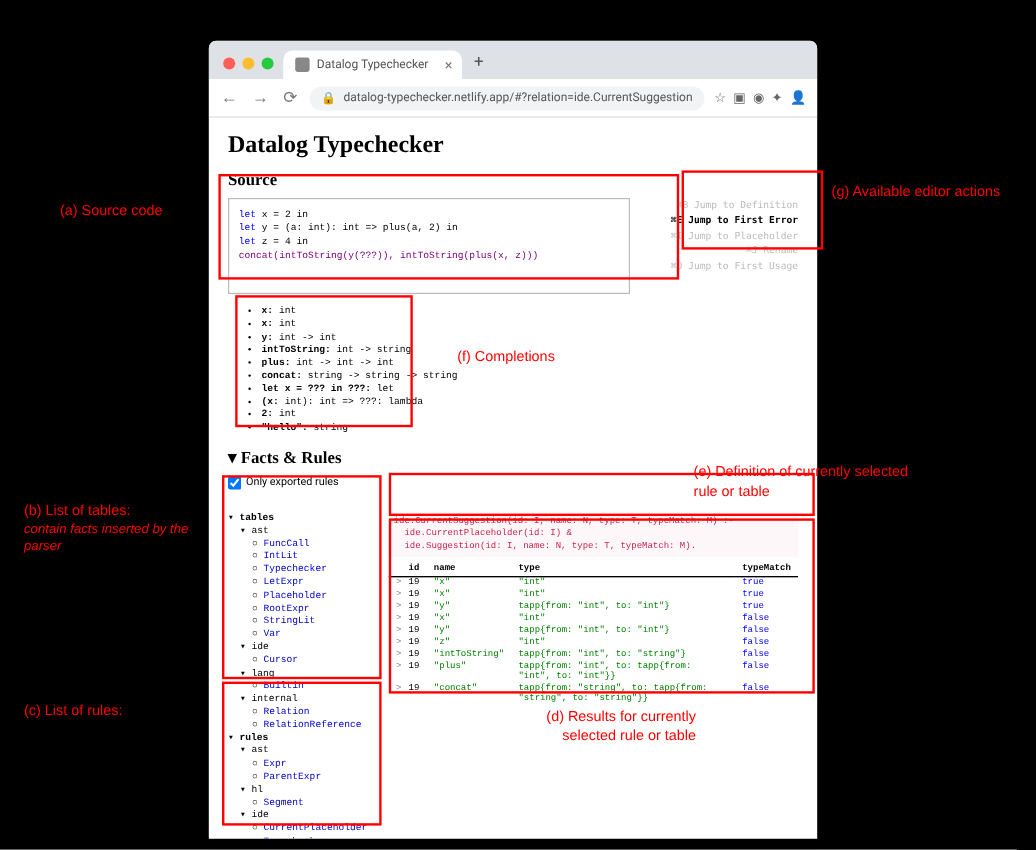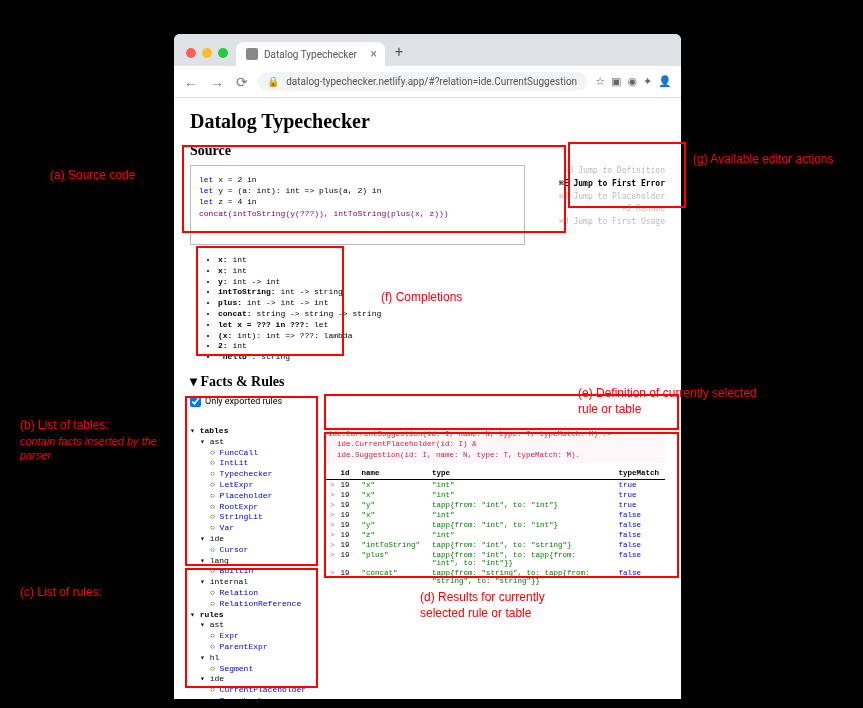--- a/index.html
+++ b/index.html
@@ -182,21 +182,21 @@
     z-index: 50;
   }
 </style>
 </head>
 <body>
 
 <div class="annotation" style="left:50px; top:168px;">(a) Source code</div>
 <div class="annotation" style="left:693px; top:152px; width:150px;">(g) Available editor actions</div>
 <div class="annotation" style="left:350px; top:290px;margin-left:31px;">(f) Completions</div>
 <div class="annotation" style="left:530px; top:386px; width:180px;margin-left:48px;">(e) Definition of currently selected rule or table</div>
-<div class="annotation" style="left:420px; top:590px; width:150px;">(d) Results for currently selected rule or table</div>
+<div class="annotation" style="left:430px; top:590px; width:150px;text-align:right;">(d) Results for currently selected rule or table</div>
 
 <div class="annotation" style="left:20px; top:418px; width:150px;">
   <div>(b) List of tables:</div>
   <div class="sub">contain facts inserted by the parser</div>
 </div>
 <div class="annotation" style="left:20px; top:585px; width:155px;">
   <div>(c) List of rules:</div>
 </div>
 
 <div class="redbox" style="left:182px; top:145px; width:384px; height:88px;"></div>

